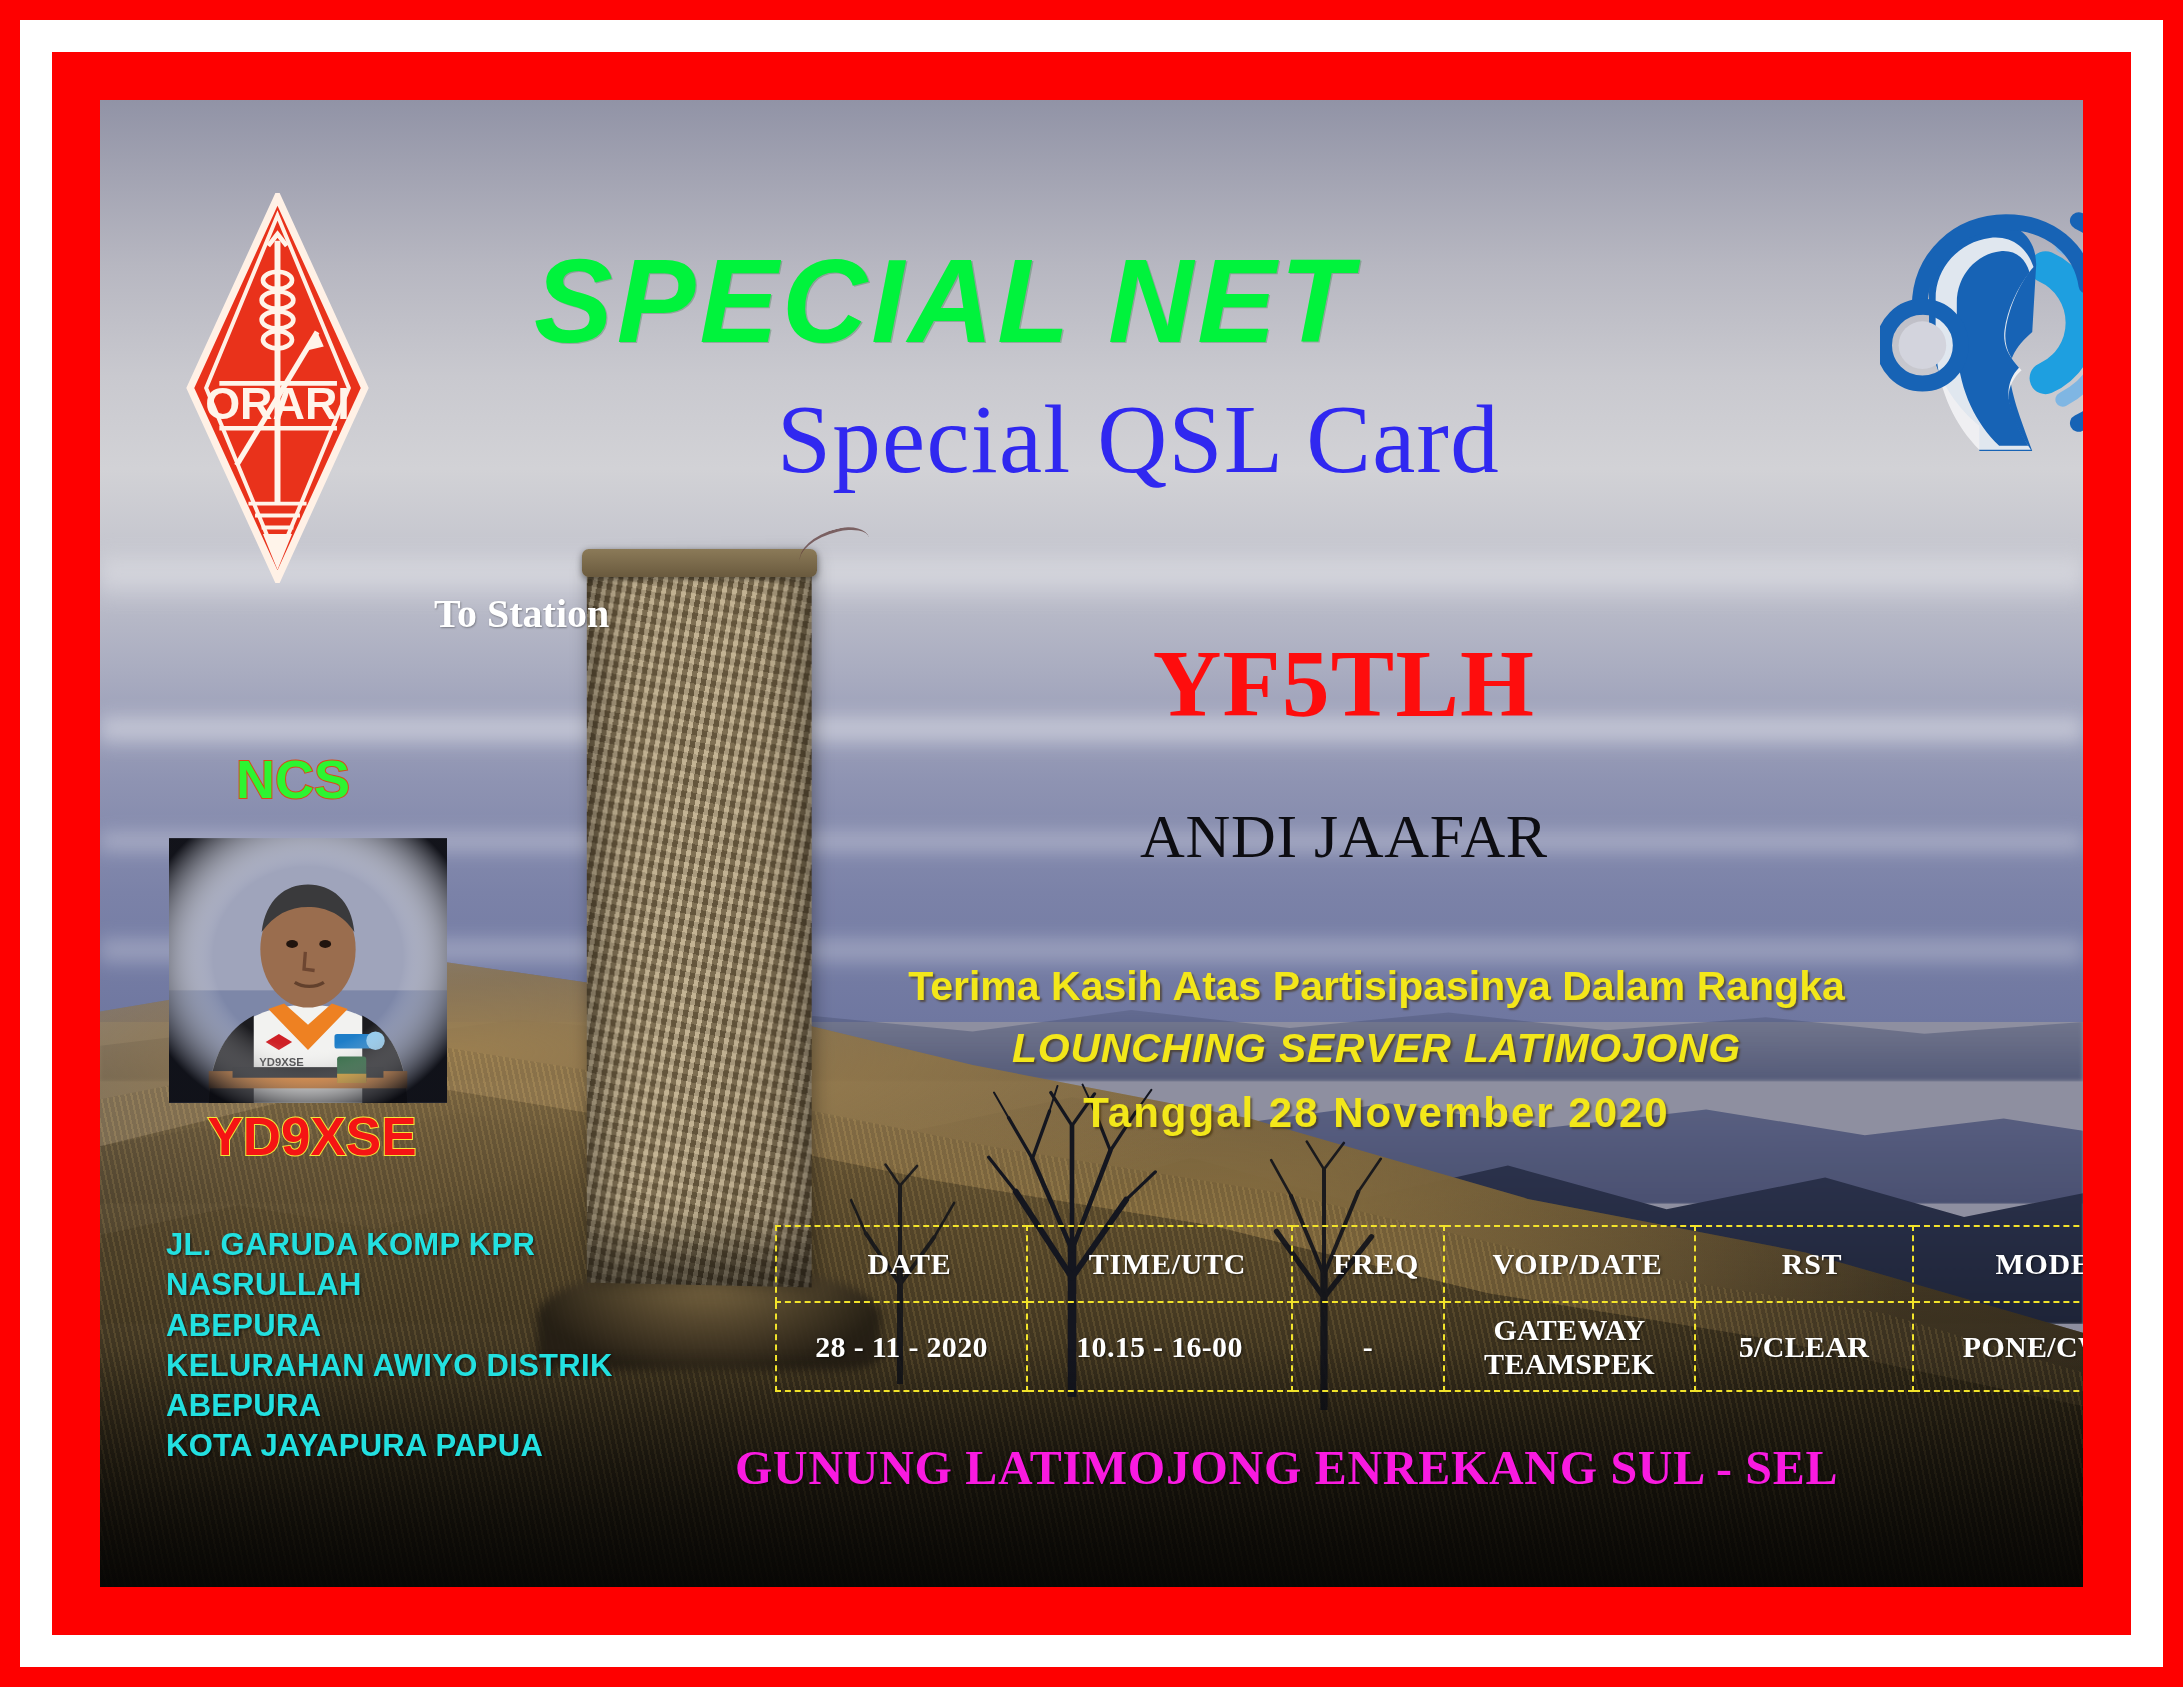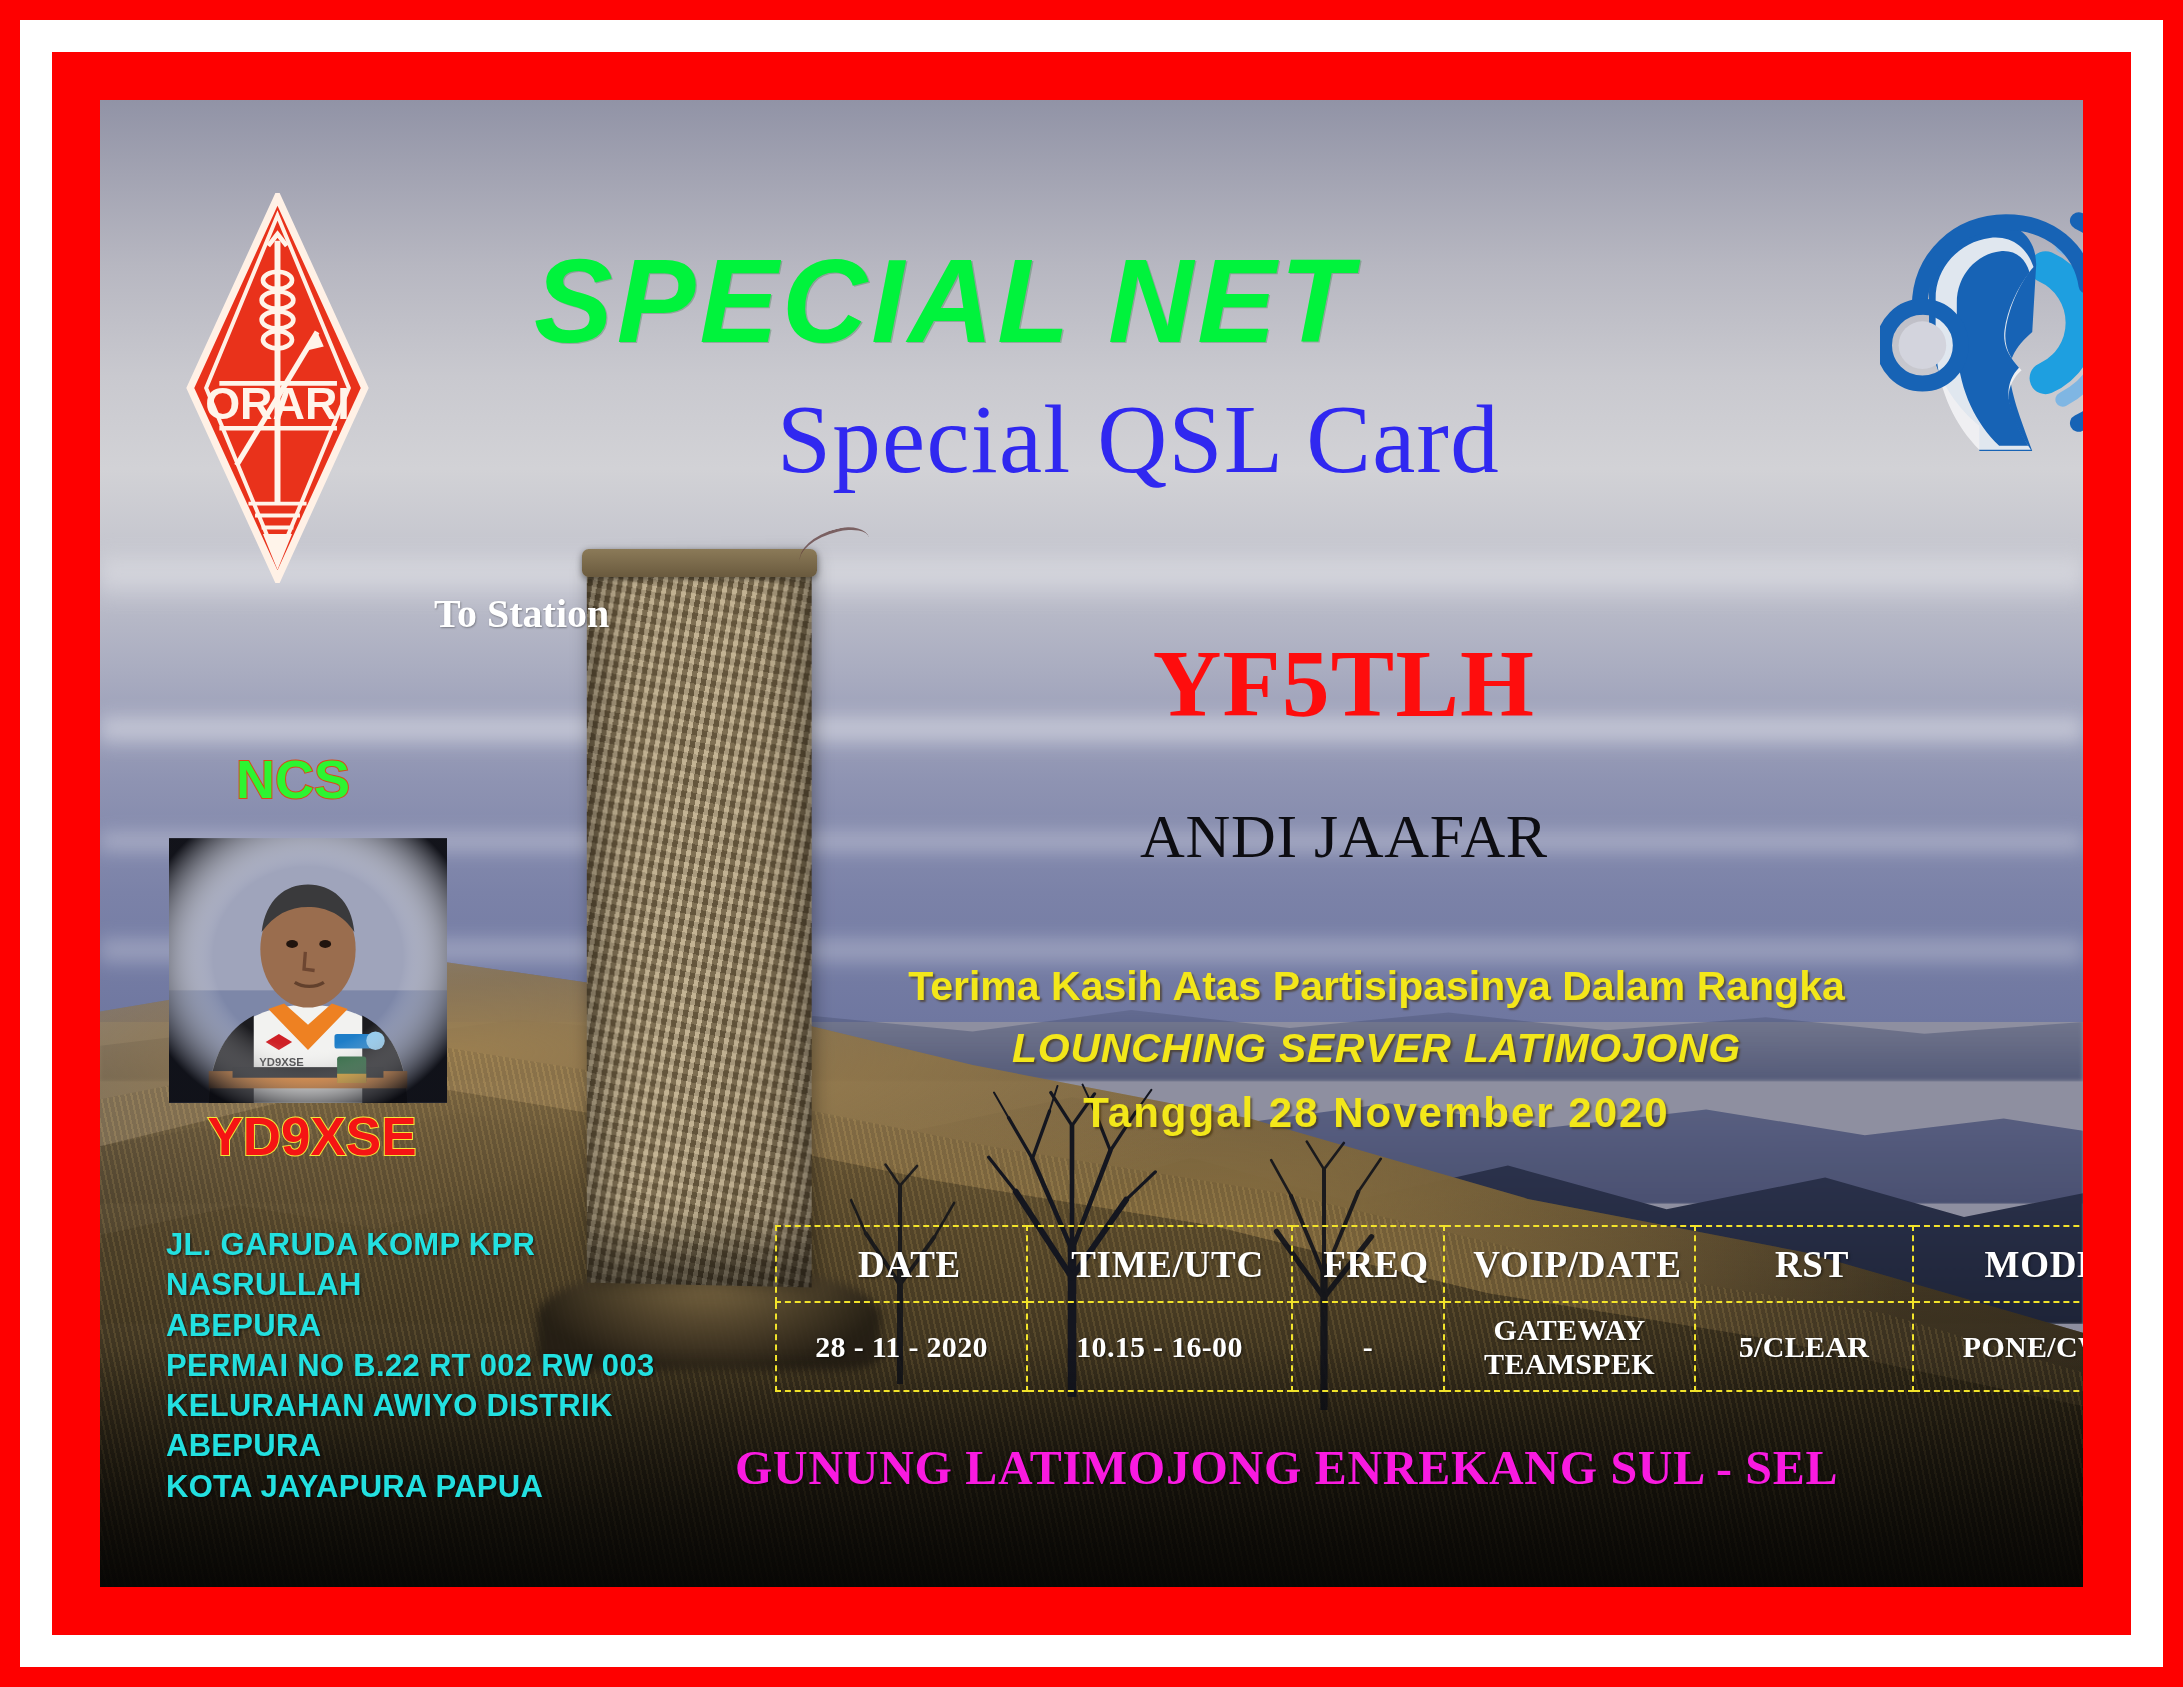--- a/index.html
+++ b/index.html
@@ -231,21 +231,21 @@
   }
   .qsl-table td, .qsl-table th{
     border:2.6px dashed #f2e32a;
     color:#ffffff;
     text-align:center;
     font-family:"Liberation Serif", serif;
     font-weight:bold;
     vertical-align:middle;
     text-shadow:1.3px 1.3px 2.6px rgba(0,0,0,.55);
   }
-  .qsl-table th{ height:76px; font-size:37px; letter-spacing:0.7px;padding-left:16px;}
+  .qsl-table th{ height:76px; font-size:30px; letter-spacing:0.7px;padding-left:16px;}
   .qsl-table td{ height:89px; font-size:30px; letter-spacing:0.3px;}
   .col-date{ width:251px; } .col-time{ width:265px;margin-left:40px; }
   .col-freq{ width:152px; } .col-voip{ width:251px; }
   .col-rst{  width:218px; } .col-mode{ width:245px; }
 
   .t-gunung{
     position:absolute; left:635px; top:1340px; width:1257px; text-align:left;
     font-size:48px; font-weight:bold; color:#f91ae0;
     font-family:"Liberation Serif", serif;
     letter-spacing:0.7px;
@@ -414,21 +414,20 @@
               <rect x="0" y="0" width="420" height="400" fill="url(#vig)"></rect>
             </svg>
           </div>
 
           <div class="t-yd9xse">YD9XSE</div>
 
           <div class="addr">
             <div>JL. GARUDA KOMP KPR</div>
             <div>NASRULLAH</div>
             <div>ABEPURA</div>
-            <div>PERMAI NO B.22 RT 002 RW 003</div>
             <div>KELURAHAN AWIYO DISTRIK</div>
             <div>ABEPURA</div>
             <div>KOTA JAYAPURA PAPUA</div>
           </div>
 
           <div class="t-call">YF5TLH</div>
           <div class="t-name">ANDI JAAFAR</div>
 
           <div class="yellowblk">
             <div class="yl1">Terima Kasih Atas Partisipasinya Dalam Rangka</div>

